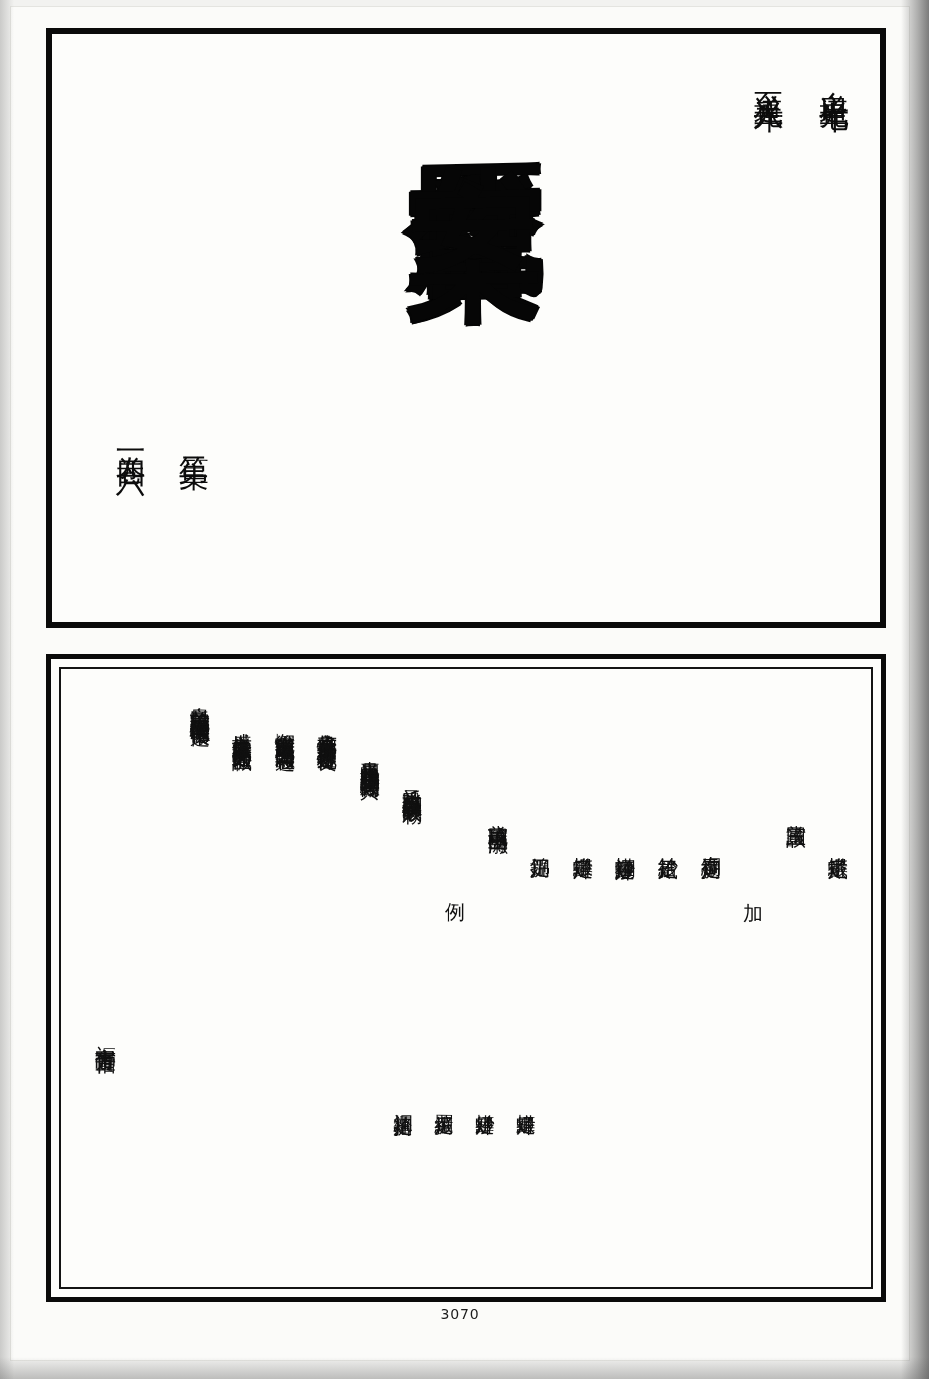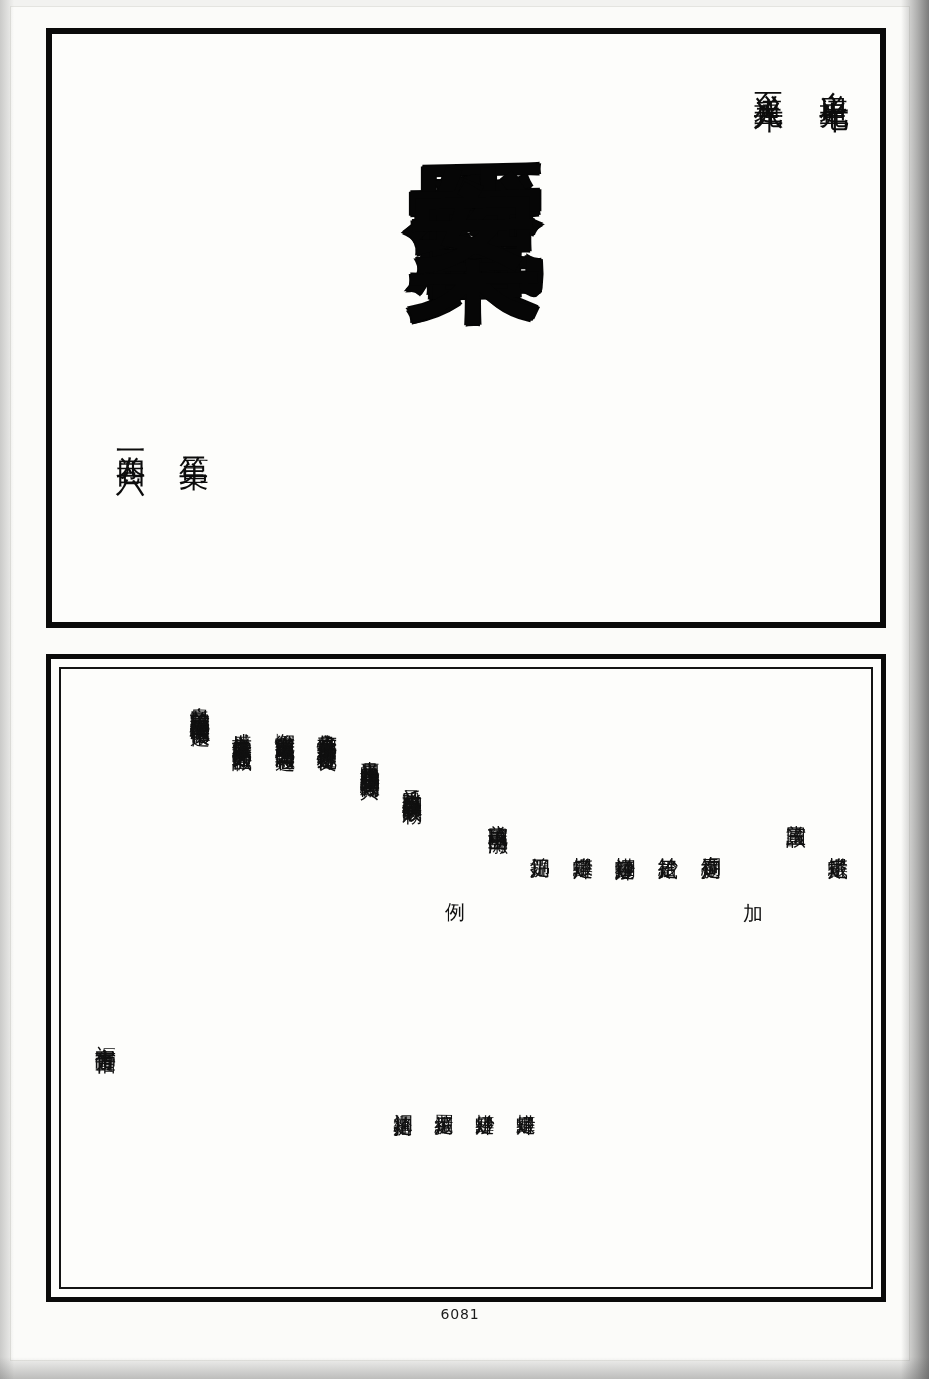--- a/index.html
+++ b/index.html
@@ -269,20 +269,20 @@
           <div class="ms-col small">羅緞捌疋</div>
           <div class="ms-col small">蟒紗肆疋</div>
           <div class="ms-col small">蟒緞肆疋</div>
         </div>
 
         <div id="colophon">福字方壹百幅</div>
 
       </div>
     </div>
 
-    <div id="page-number">6081</div>
+    <div id="page-number">3070</div>
 
   </div>
 
   <div id="edge-shade-left"></div>
   <div id="edge-shade-right"></div>
   <div id="edge-shade-bottom"></div>
 </div>
 
 </body></html>

